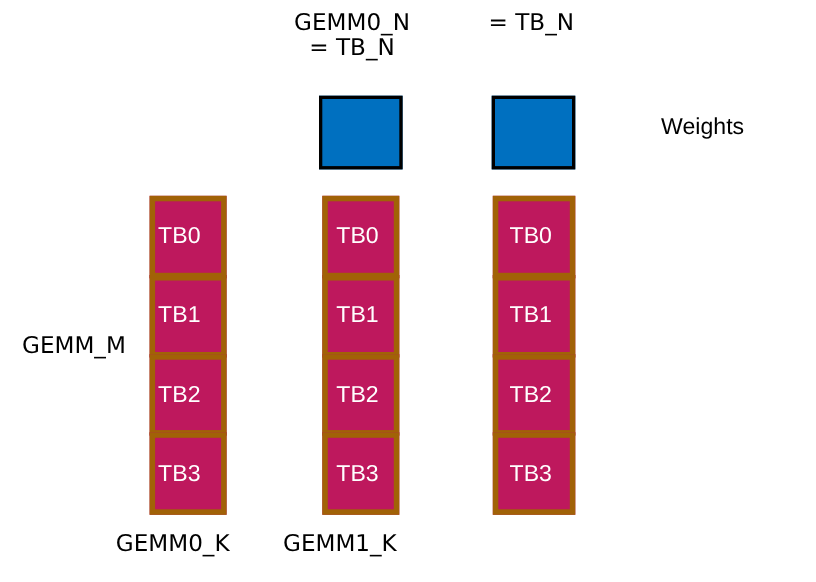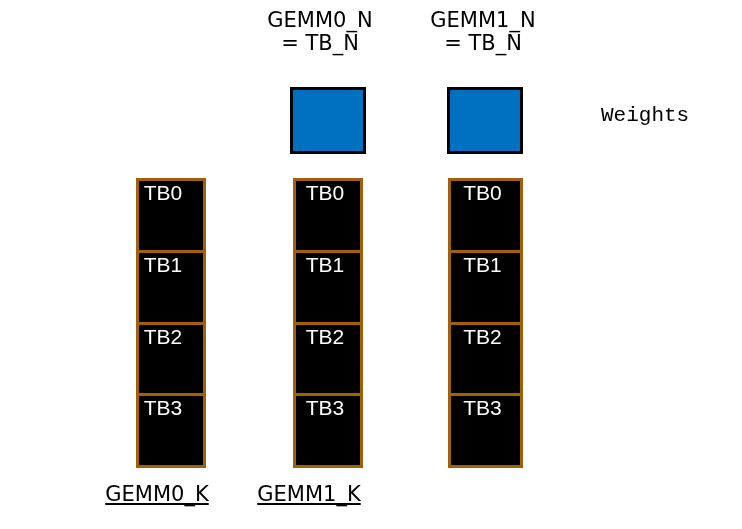--- a/index.html
+++ b/index.html
@@ -21,25 +21,25 @@
     white-space: nowrap;
   }
   .gemm-font { font-family: "DejaVu Sans", sans-serif; }
   .top-label {
     top: 9px;
     width: 164px;
     text-align: center;
   }
   .top-label-1 { left: 238px; }
   .top-label-2 { left: 401px; }
-  .side-label { font-family: Liberation Mono, monospace; }
+  .side-label { font-family: Liberation Sans, sans-serif; }
   .weights-label { left: 601px; top: 104px; }
   .activations-label { left: 601px; top: 293px; }
   .gemm-m-label { left: 20px; top: 303px; }
-  .bottom-label { top: 483px; width: 140px; text-align: center; text-decoration: underline; }
+  .bottom-label { top: 483px; width: 140px; text-align: center; }
   .bottom-label-1 { left: 87px; }
   .bottom-label-2 { left: 239px; }
 
   
   .weight-sq {
     position: absolute;
     top: 87px;
     width: 76px;
     height: 67px;
     box-sizing: border-box;
@@ -56,25 +56,25 @@
     height: 290px;
     display: flex;
     flex-direction: column;
   }
   .col-1 { left: 136px; width: 70px; }
   .col-2 { left: 293px; width: 70px; }
   .col-3 { left: 448px; width: 75px; }
   .tb {
     flex: 1 1 auto;
     box-sizing: border-box;
-    background: #000000;
-    border: 3px solid #a16207;
+    background: #be185d;
+    border: 5px solid #a16207;
     margin-top: -3px;
     display: flex;
-    align-items: flex-start;
+    align-items: center;
     justify-content: center;
   }
   .tb:first-child { margin-top: 0; }
   .tb-label {
     color: #FFFFFF;
     font-size: 21px;
     font-family: "Liberation Sans", sans-serif;
     position: relative;
   }
   .col-1 .tb-label { left: -8px; }
@@ -84,28 +84,28 @@
 </head>
 <body>
 
 <div class="canvas">
 
   <div class="lbl gemm-font top-label top-label-1">
     <div>GEMM0_N</div>
     <div>= TB_N</div>
   </div>
   <div class="lbl gemm-font top-label top-label-2">
-    <div>GEMM1_N</div>
     <div>= TB_N</div>
   </div>
 
   <div class="weight-sq weight-sq-1"></div>
   <div class="weight-sq weight-sq-2"></div>
 
   <div class="lbl side-label weights-label">Weights</div>
+  <div class="lbl gemm-font gemm-m-label">GEMM_M</div>
 
   <div class="col col-1">
     <div class="tb">
         <span class="tb-label">TB0</span>
       </div>
     <div class="tb">
         <span class="tb-label">TB1</span>
       </div>
     <div class="tb">
         <span class="tb-label">TB2</span>

